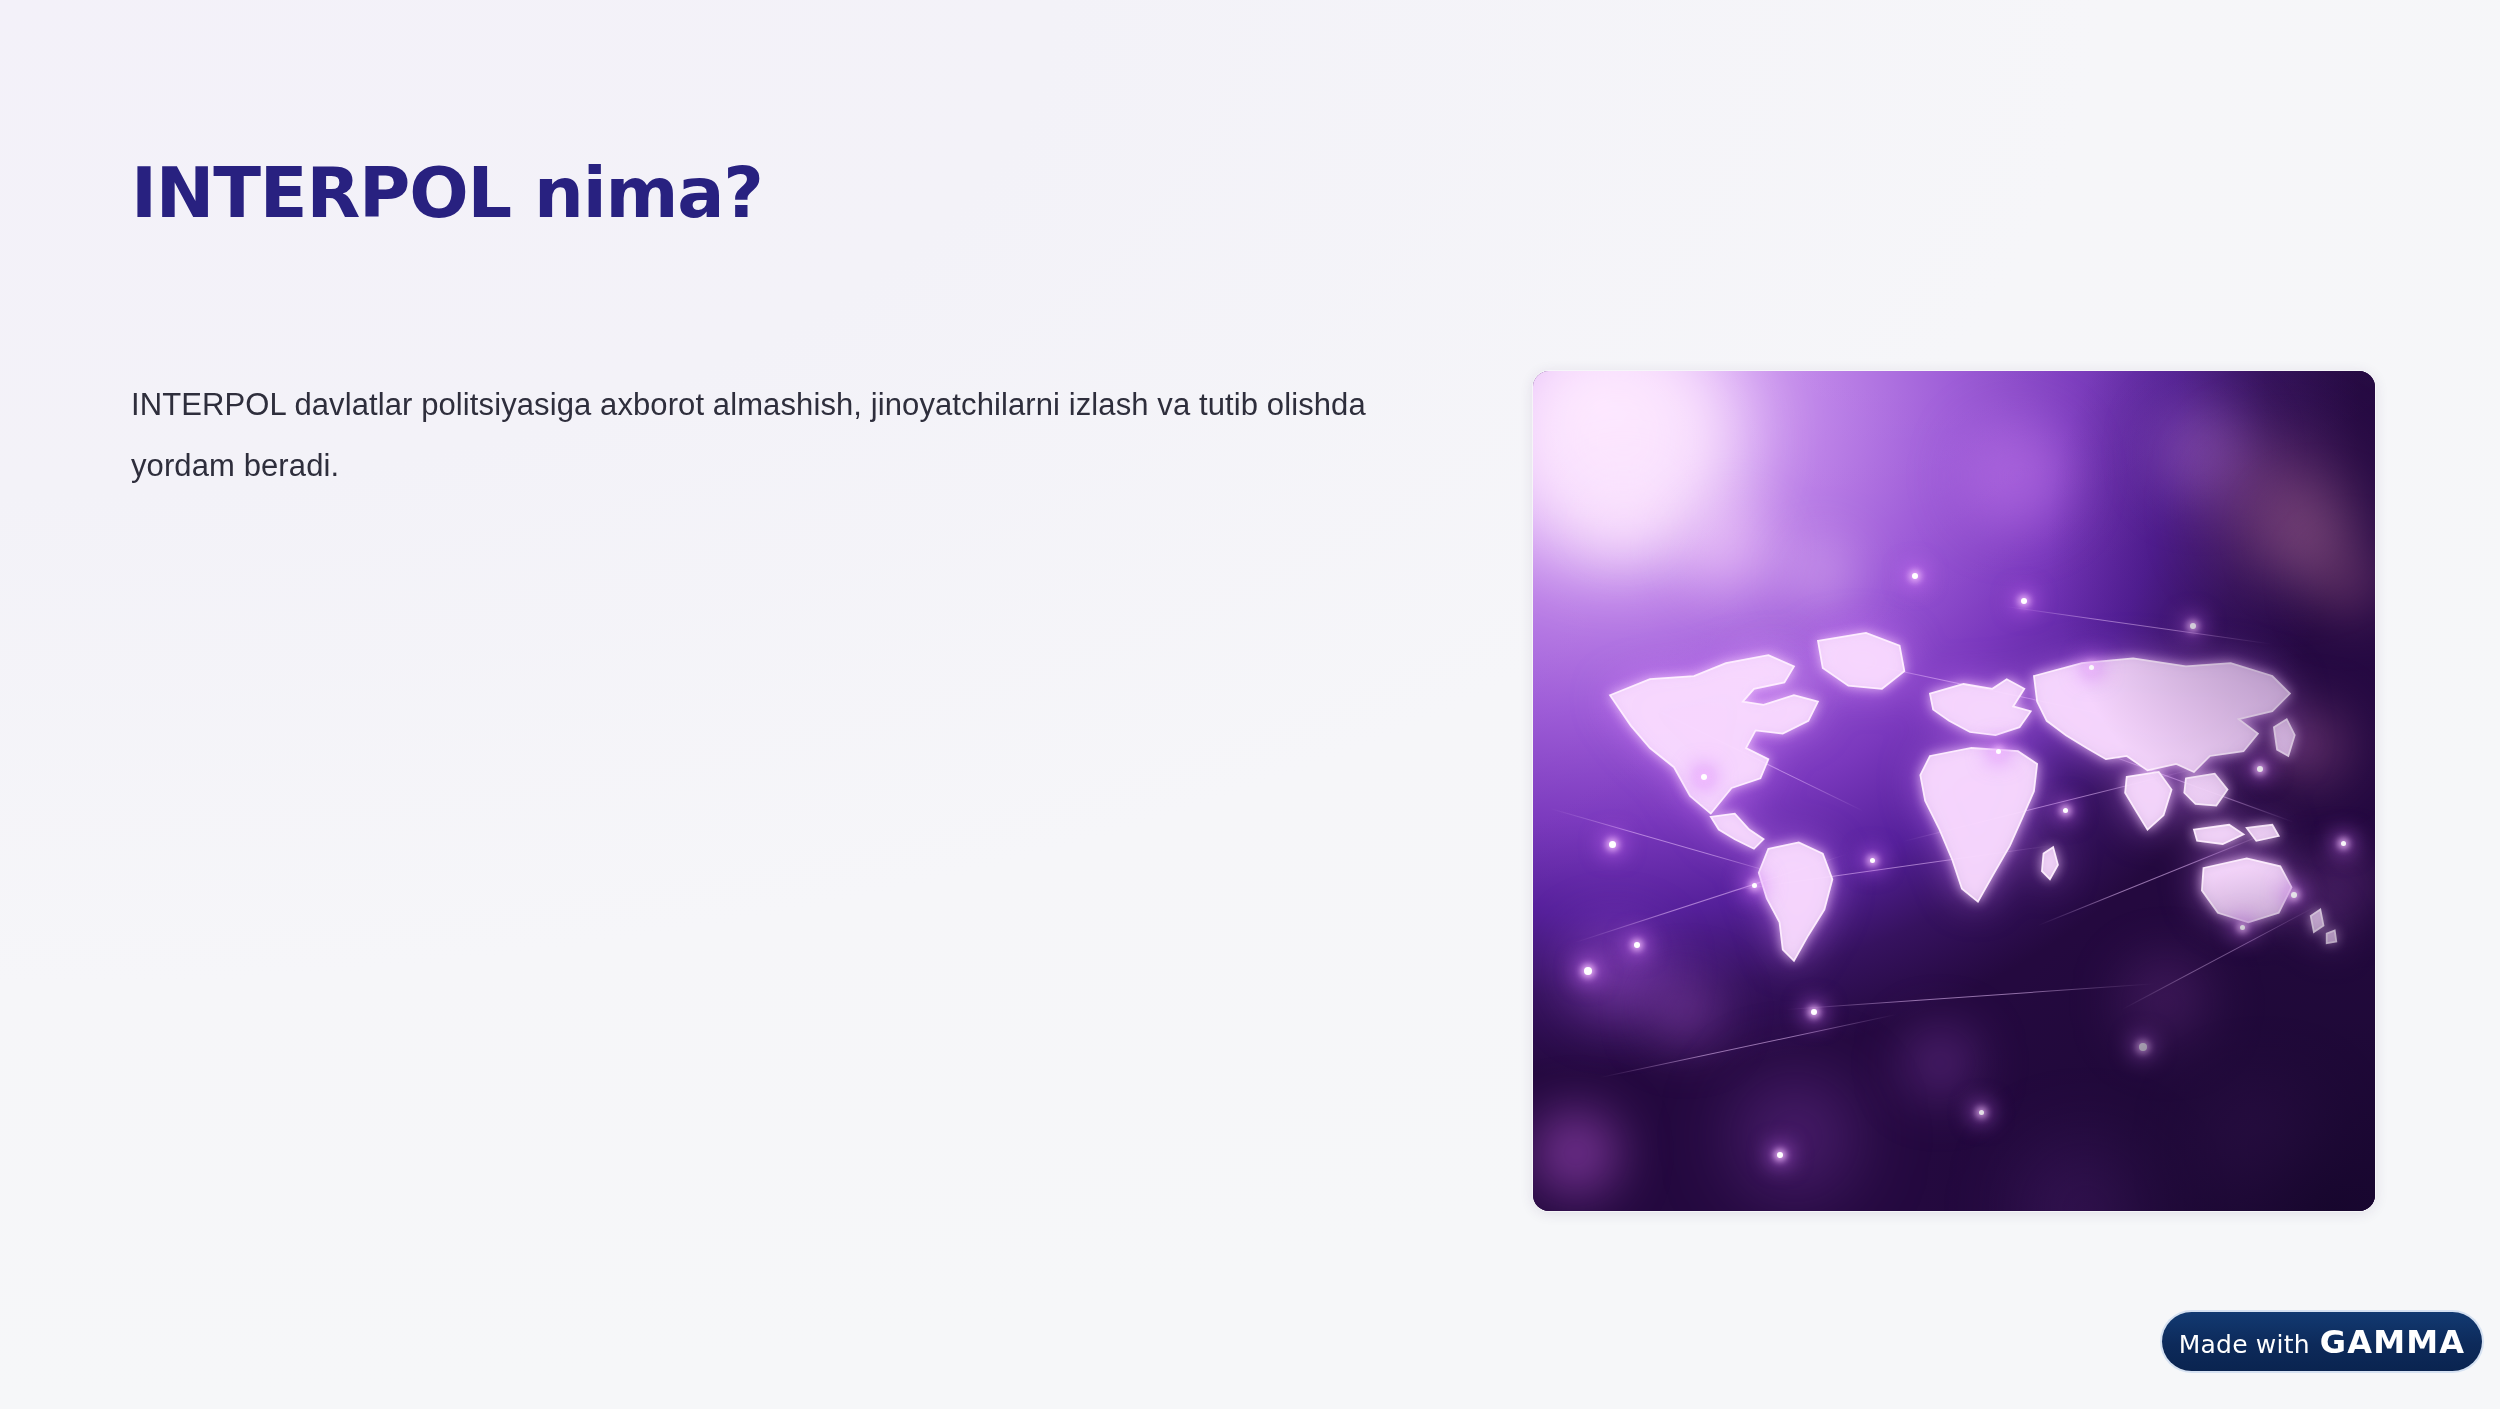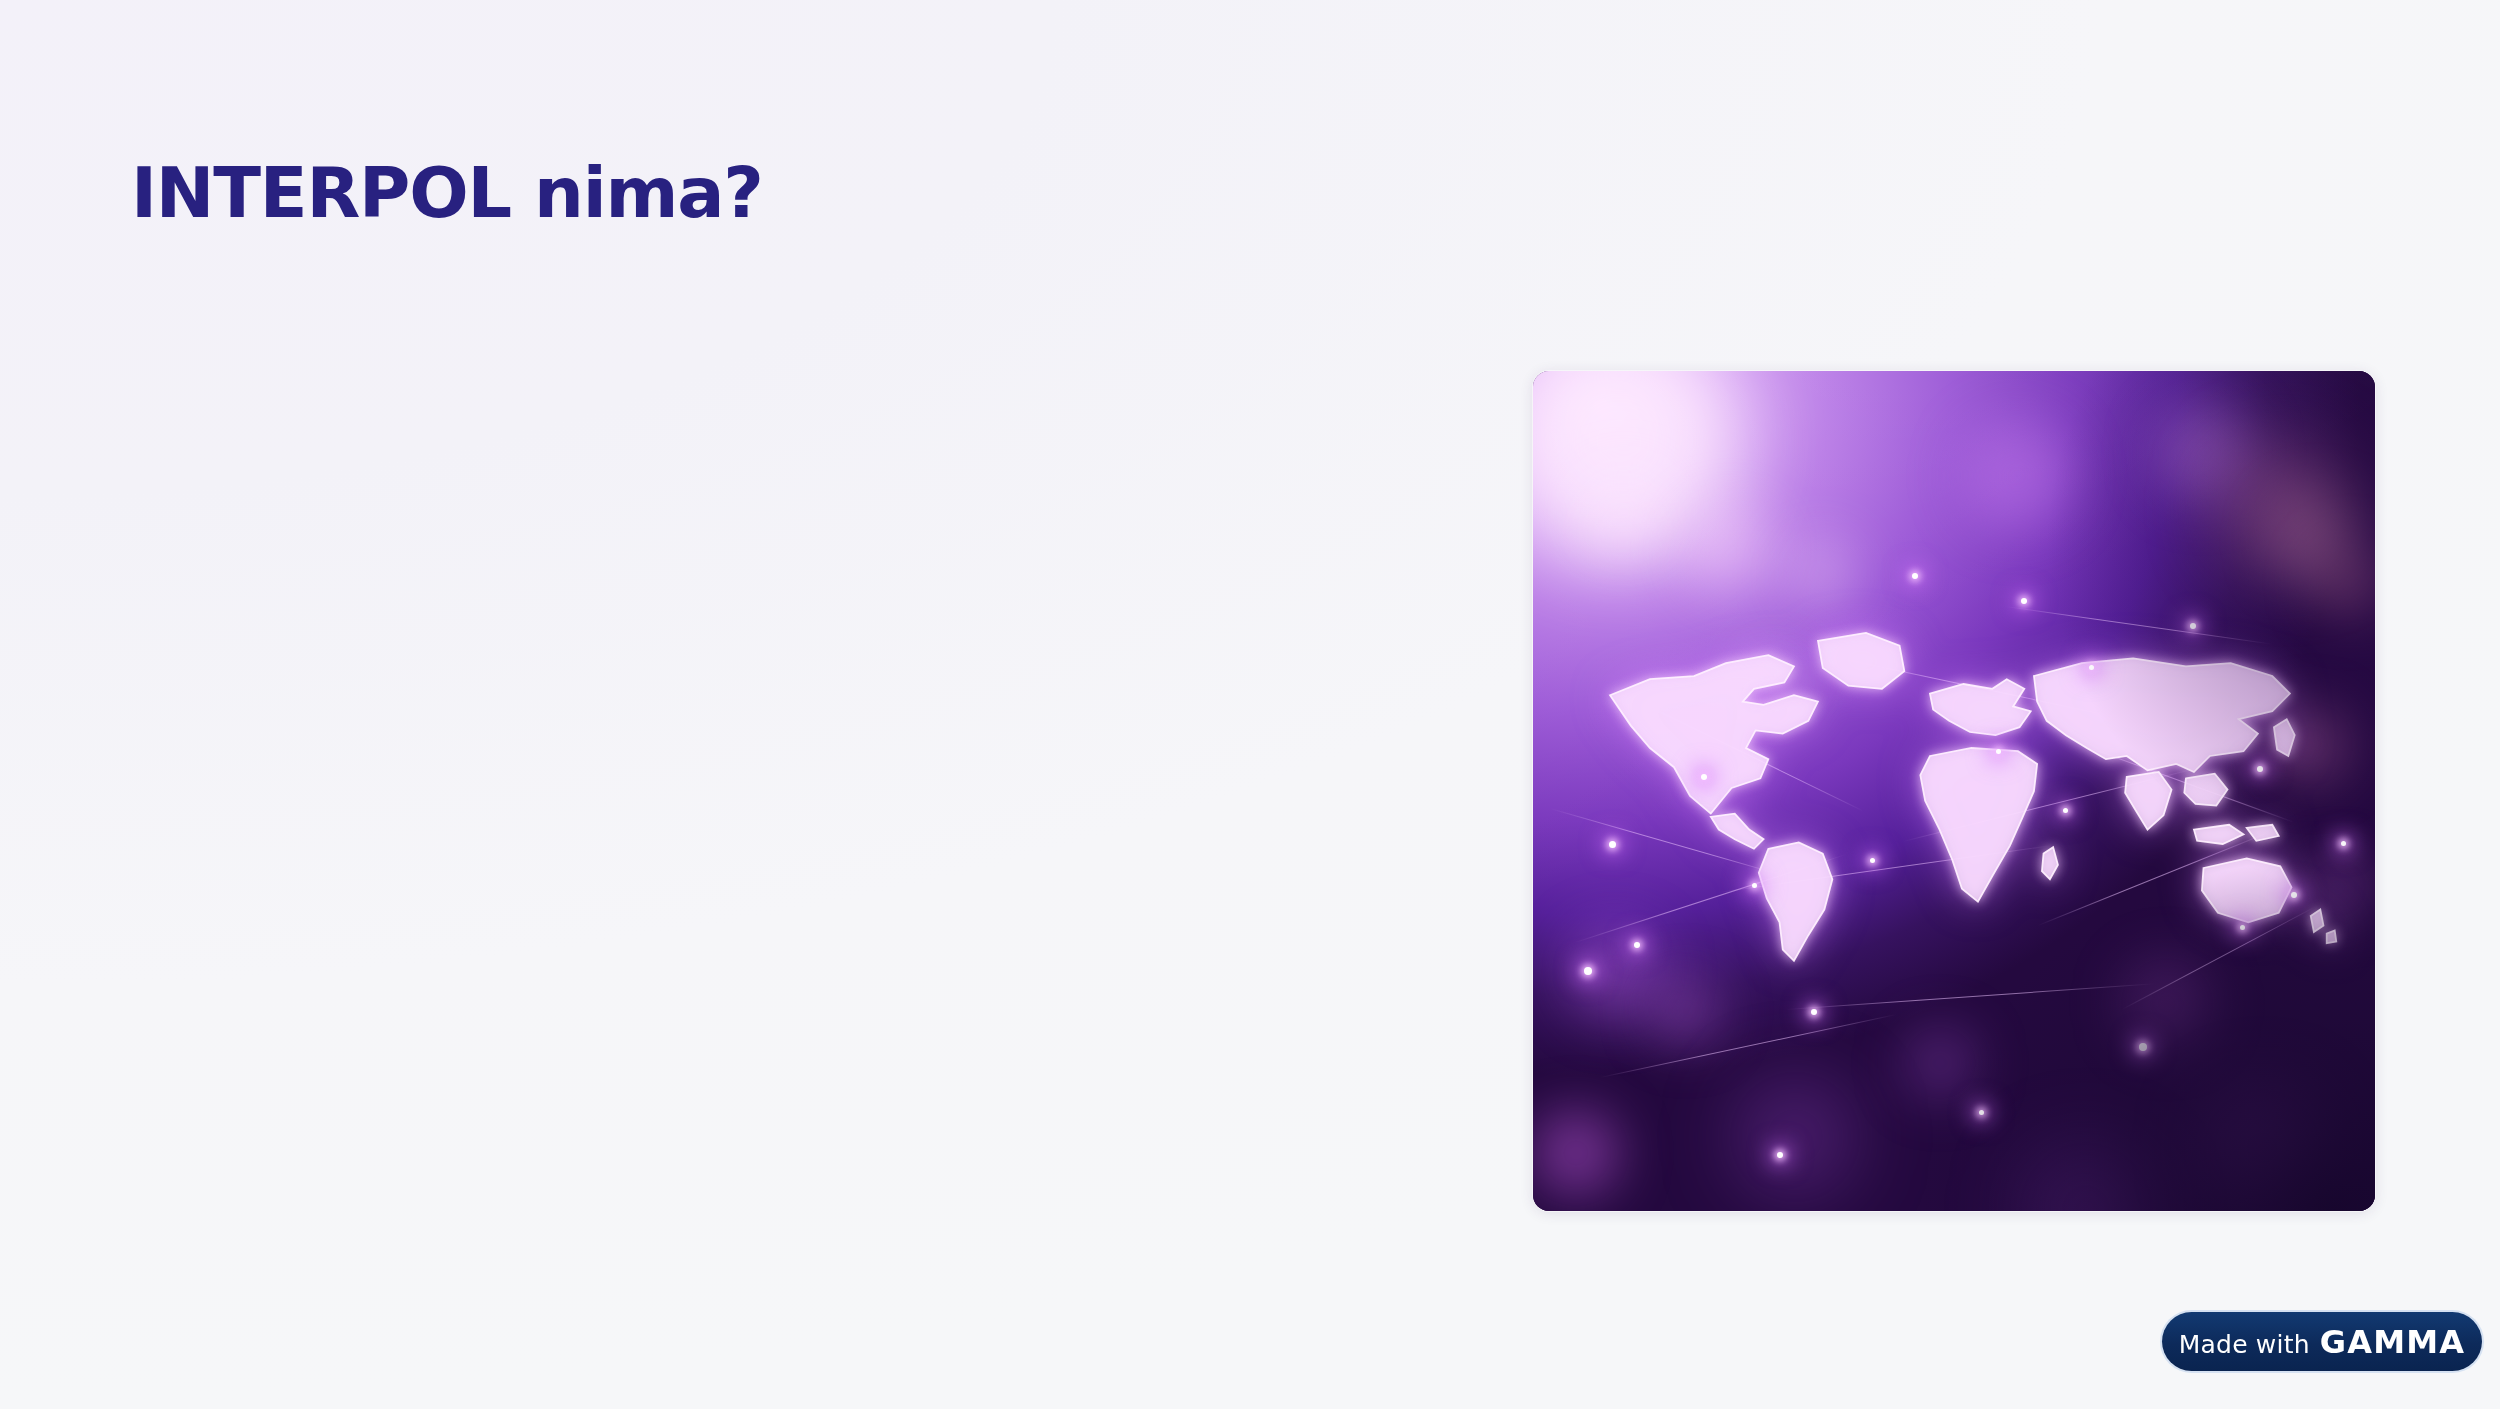--- a/index.html
+++ b/index.html
@@ -131,20 +131,21 @@
   }
 </style>
 </head>
 <body>
 
 <div class="slide">
 
   <h1 class="title">INTERPOL nima?</h1>
 
   <div class="copy">
+    <p>INTERPOL davlatlar politsiyasiga axborot almashish, jinoyatchilarni izlash va tutib olishda yordam beradi.</p>
   </div>
 
   <div class="hero">
     <div class="hero-canvas">
       <div class="layer-base"></div>
 
       <div>
         <div class="bokeh xl" style="left:-4%;top:-6%;width:240px;height:240px;background:rgba(255,235,255,0.85);"></div>
         <div class="bokeh lg" style="left:18%;top:16%;width:90px;height:90px;background:rgba(255,220,255,0.40);"></div>
         <div class="bokeh lg" style="left:30%;top:20%;width:70px;height:70px;background:rgba(255,225,255,0.32);"></div>

